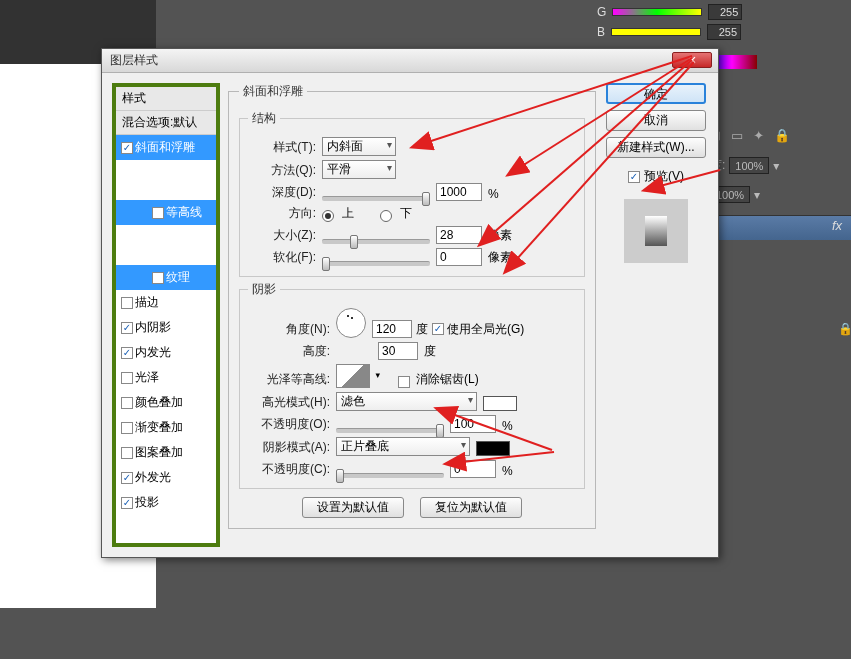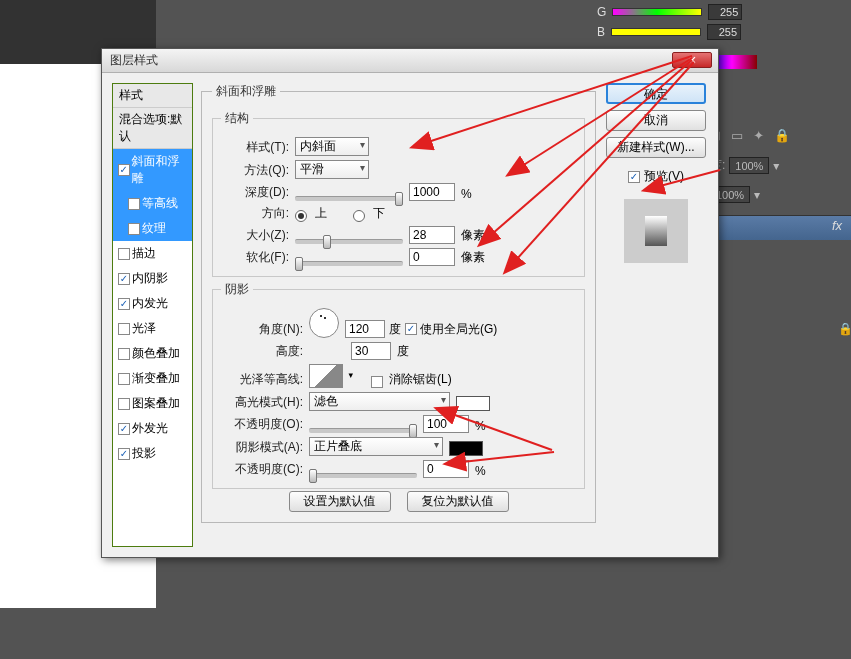--- a/index.html
+++ b/index.html
@@ -85,41 +85,41 @@
   }
   .close-btn {
     position: absolute; right: 6px; top: 3px;
     width: 40px; height: 16px;
     background: linear-gradient(to bottom,#e57373,#c62828);
     border:1px solid #8a1f1f; border-radius:2px;
     color:#fff; text-align:center; line-height:14px; font-size:11px;
   }
   .dlg-body { display:flex; padding: 10px; gap: 8px; height: calc(100% - 24px); }
   .style-list {
-    width: 81px;
-    border:1px solid #4d7c0f;
+    width: 108px;
+    border:4px solid #4d7c0f;
     background:#fff;
   }
   .style-list .hdr {
     background:#e8e8e8;
     padding:3px 6px;
     border-bottom:1px solid #ccc;
   }
   .style-list .item {
     padding:3px 2px 3px 4px;
     display:flex; align-items:center; gap:2px;
     border:1px solid transparent;
   }
   .style-list .item.sel {
     background:#3399ff; color:#fff;
   }
   .style-list .item.sel2 {
     background:#3399ff; color:#fff;
   }
-  .style-list .sub { padding-left: 14px; }
+  .style-list .sub { padding-left: 35px; margin-top: 40px; }
   .cbx {
     width:12px; height:12px; border:1px solid #888; background:#fff;
     display:inline-flex; align-items:center; justify-content:center;
     font-size:10px; color:#1a5fb4; line-height:1;
   }
   .main-area {
     flex:1;
     display:flex; flex-direction:column; gap:6px;
   }
   fieldset {
@@ -174,21 +174,21 @@
     width:34px; height:24px; border:1px solid #888; display:inline-block;
     background:linear-gradient(135deg,#fff 0%,#fff 50%,#888 50%,#888 100%);
     position:relative;
   }
   .gloss-contour::after {
     content:"▾"; position:absolute; right:-11px; top:5px; font-size:9px;
   }
   .color-swatch {
     width: 34px; height: 15px; border:1px solid #555; display:inline-block;
   }
-  .btns-row { display:flex; gap:16px; justify-content:center; margin-top:2px; }
+  .btns-row { display:flex; gap:16px; justify-content:center; margin-top:8px; }
   .btn {
     height: 21px; padding: 0 14px;
     border:1px solid #888; border-radius:3px;
     background:linear-gradient(#fdfdfd,#e0e0e0);
     line-height:19px; font-size:12px;
   }
   .right-col {
     width: 104px;
     display:flex; flex-direction:column; gap:6px; align-items:center;
   }

